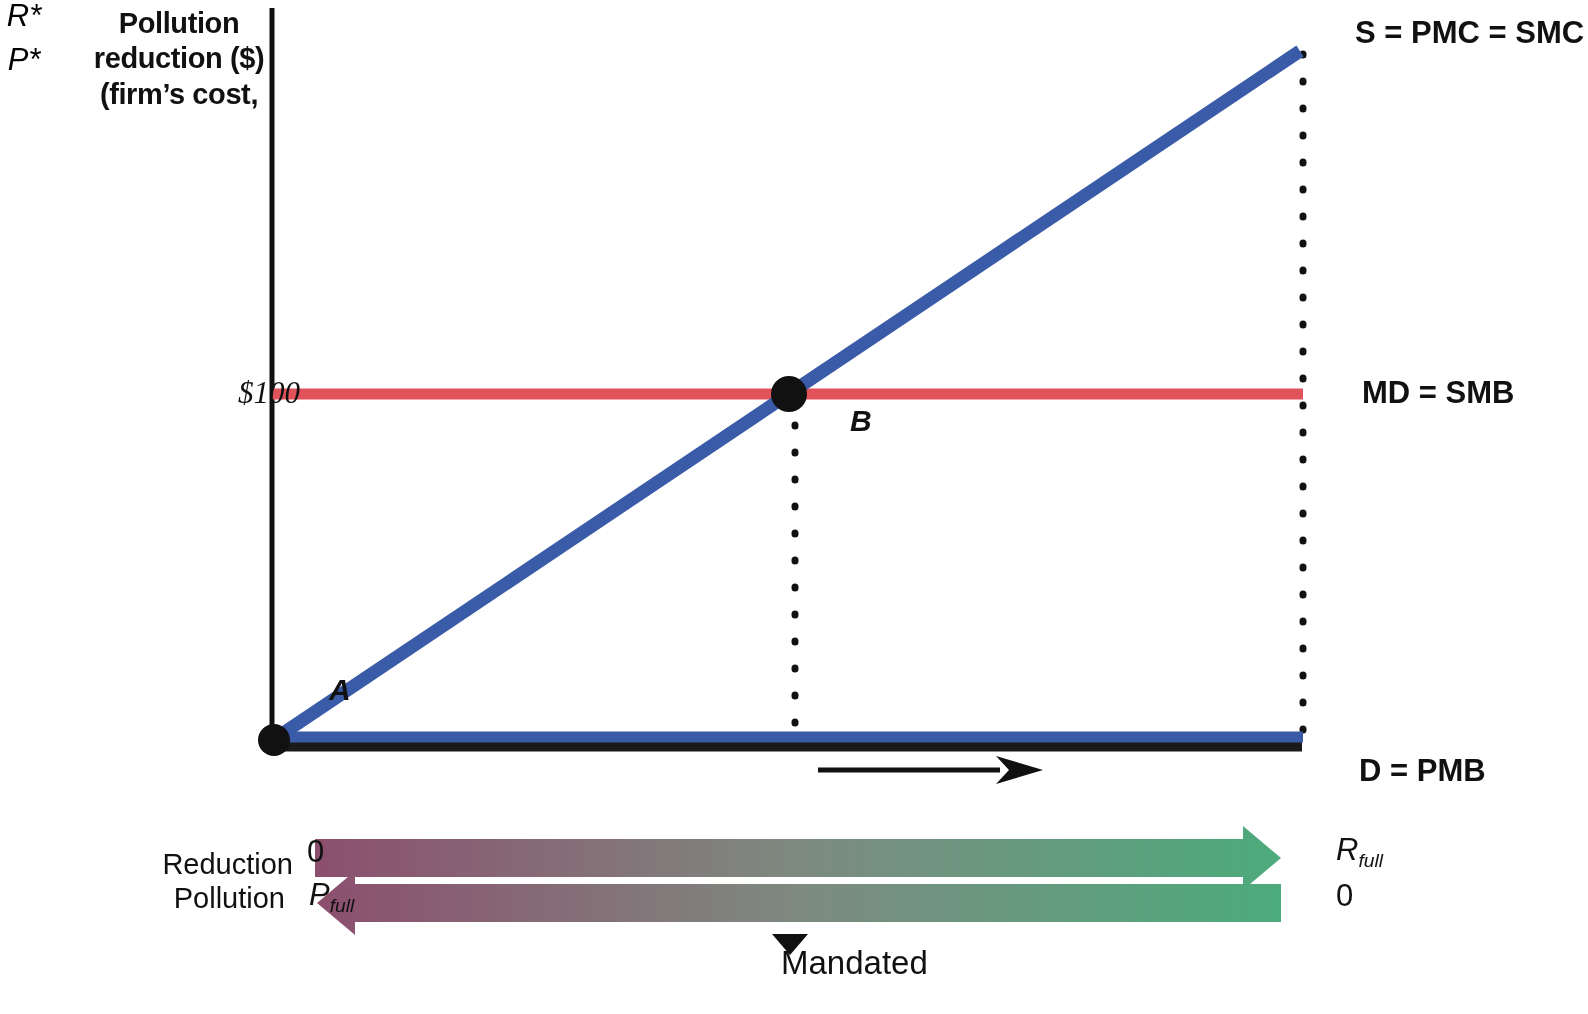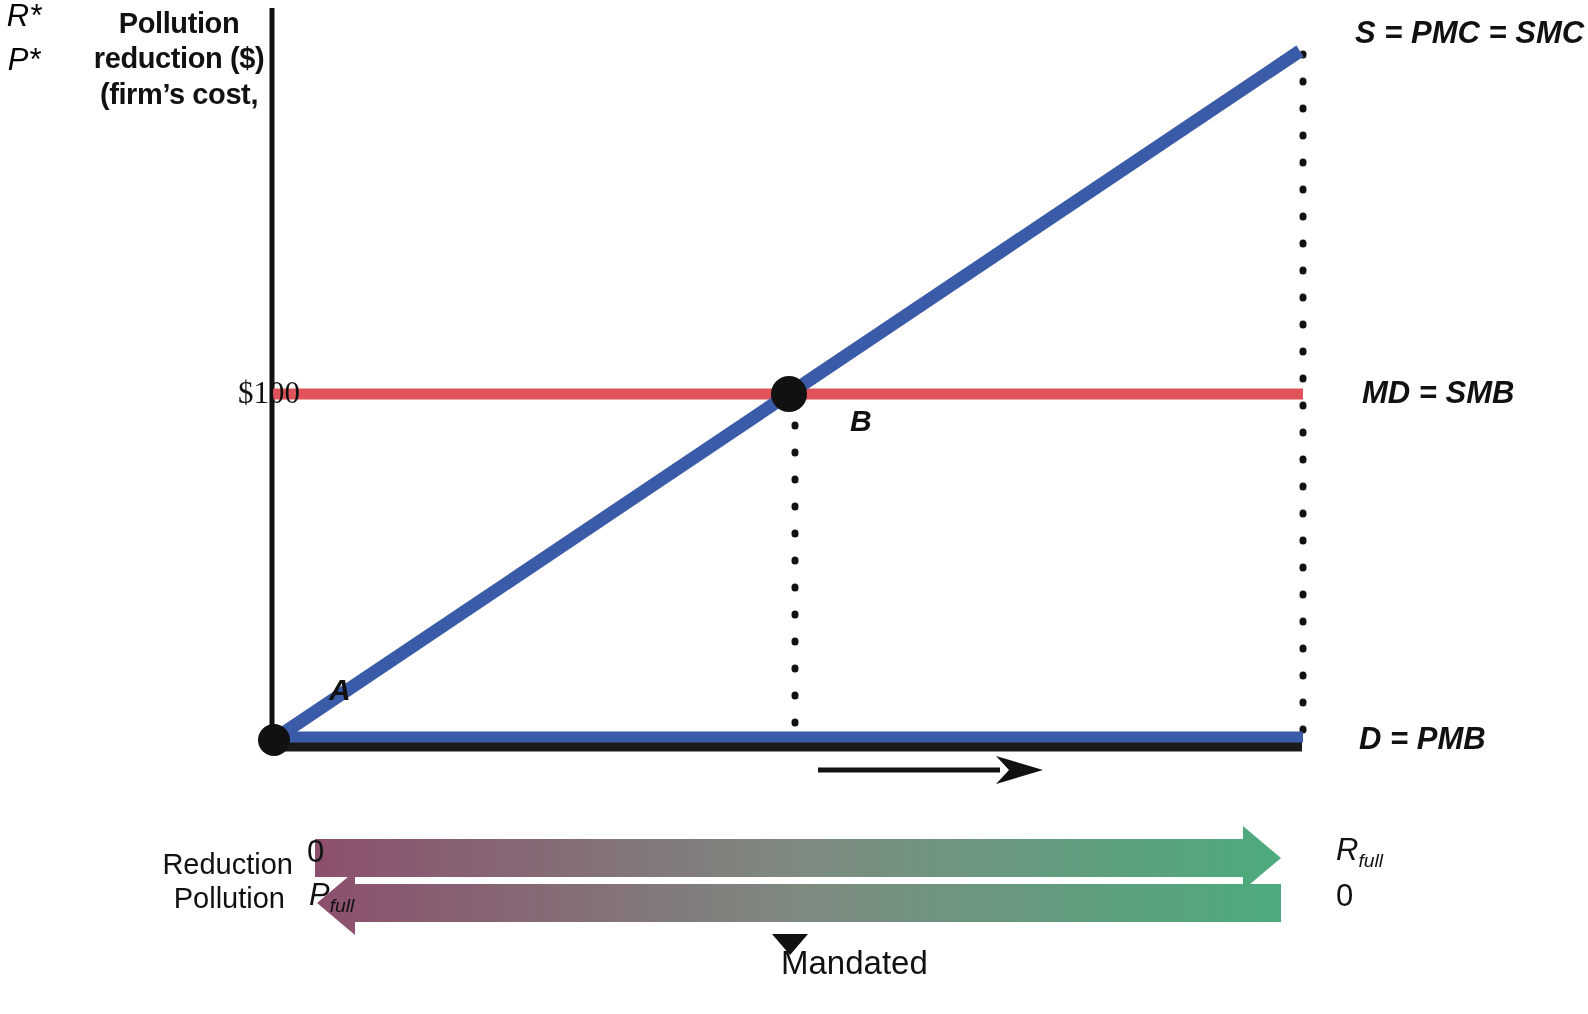--- a/index.html
+++ b/index.html
@@ -42,21 +42,20 @@
     font-family: "Liberation Sans", sans-serif;
     font-weight: bold;
     font-size: 29px;
     letter-spacing: -0.4px;
     line-height: 1.22;
   }
   
   .curve-lbl {
     font-family: "Liberation Sans", sans-serif;
     font-weight: bold;
-    font-style: italic;
     font-size: 31px;
     letter-spacing: 0px;
   }
   
   .tick-lbl {
     font-family: "Liberation Serif", serif;
     font-size: 31px;
     text-align: right;
   }
   
@@ -154,25 +153,25 @@
       <path d="M 315 839 L 1243 839 L 1243 826 L 1281 858 L 1243 890 L 1243 877 L 315 877 Z" fill="url(#gradRight)"></path>
     </g>
 
     <g>
       <path d="M 1281 884 L 355 884 L 355 871 L 317 903 L 355 935 L 355 922 L 1281 922 Z" fill="url(#gradLeft)"></path>
     </g>
 
     <path d="M 772 934 L 808 934 L 790 955 Z" fill="#111111"></path>
   </svg>
 
-  <div class="lbl tick-lbl" style="left:120px; top:376px; width:135px;">$100</div>
+  <div class="lbl tick-lbl" style="left:120px; top:376px; width:135px;font-style:italic;">$100</div>
 
   <div class="lbl curve-lbl" style="left:1310px; top:16px;">S = PMC = SMC</div>
   <div class="lbl curve-lbl" style="left:1317px; top:376px;">MD = SMB</div>
-  <div class="lbl curve-lbl" style="left:1314px; top:722px;">D = PMB</div>
+  <div class="lbl curve-lbl" style="left:1314px; top:754px;">D = PMB</div>
 
   <div class="lbl pt-lbl" style="left:284px; top:673px;">A</div>
   <div class="lbl pt-lbl" style="left:805px; top:404px;">B</div>
 
 
   <div class="lbl row-lbl" style="left:68px; top:838px; width:180px;margin-top:10px;">Reduction</div>
   <div class="lbl row-lbl" style="left:60px; top:882px; width:180px;">Pollution</div>
 
   <div class="lbl var-lbl" style="left:262px; top:835px; font-style:normal;">0</div>
   <div class="lbl var-lbl" style="left:1291px; top:833px;"><span>R</span><sub>full</sub></div>

